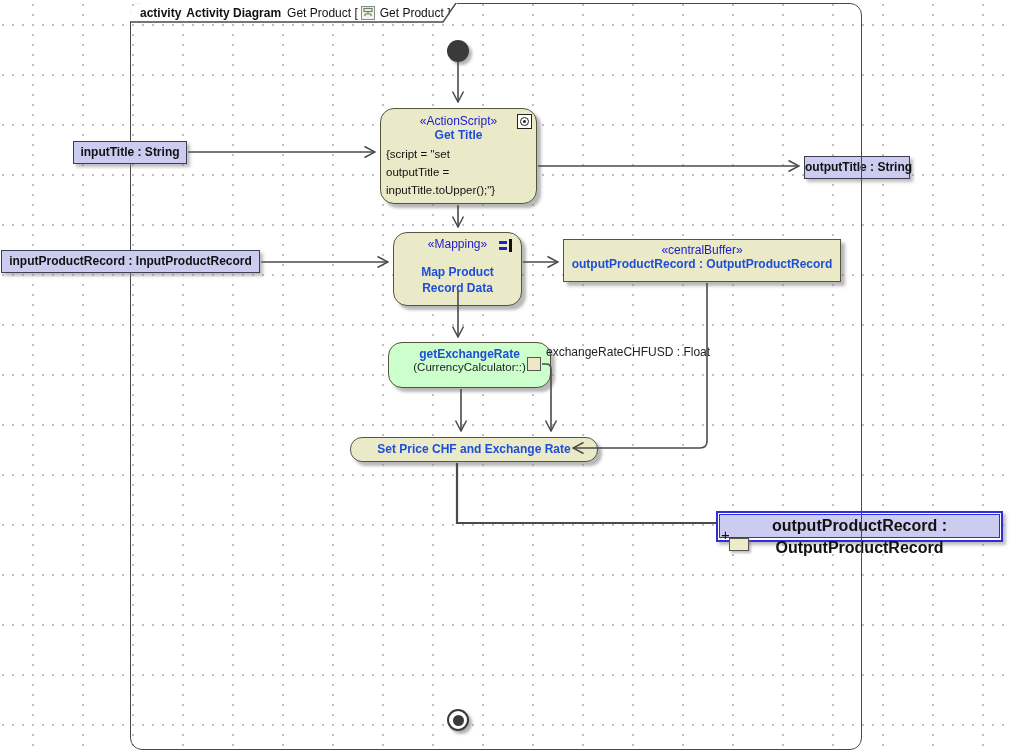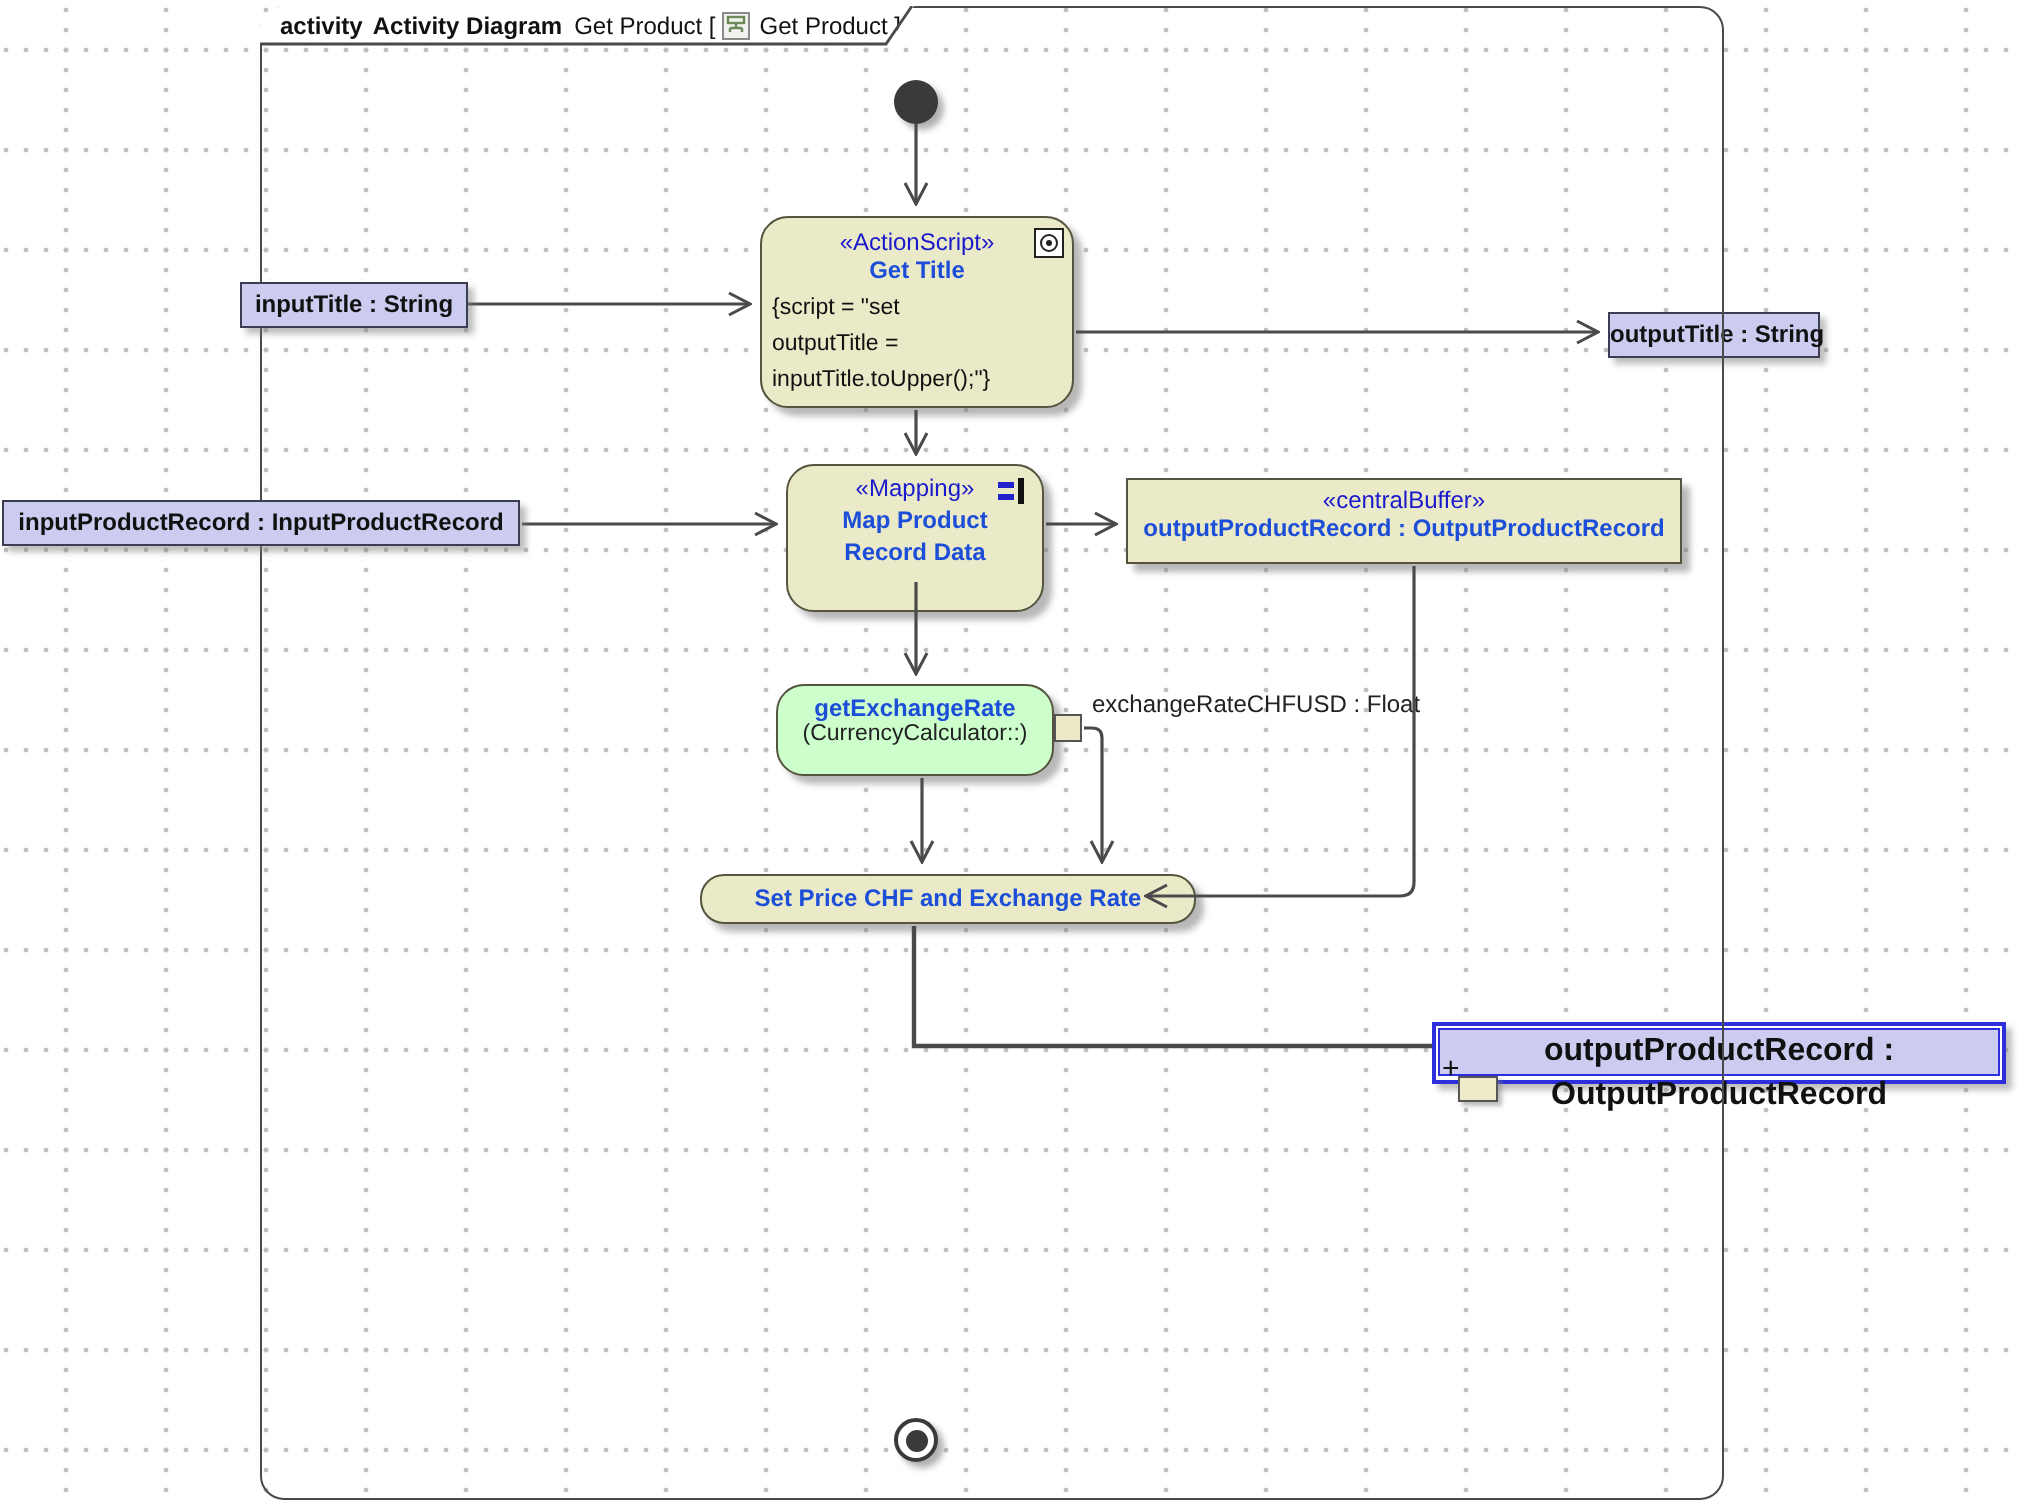--- a/index.html
+++ b/index.html
@@ -42,41 +42,41 @@
 
   .get-title{left:380px;top:108px;width:157px;height:96px;padding-top:5px;}
   .get-title .script{text-align:left;padding:3px 5px 0 5px;font-size:11.5px;line-height:18px;}
   .corner-icon{position:absolute;right:4px;top:5px;width:15px;height:15px;border:1.6px solid #222;
     background:#fff;display:flex;align-items:center;justify-content:center;}
   .corner-icon .ring{width:9px;height:9px;border:1.6px solid #222;border-radius:50%;
     display:flex;align-items:center;justify-content:center;}
   .corner-icon .dot{width:3px;height:3px;background:#222;border-radius:50%;}
 
   .map-node{left:393px;top:232px;width:129px;height:74px;padding-top:4px;}
-  .map-node .node-name{width:100px;margin:1px auto 0;line-height:16px;}
+  .map-node .node-name{width:100px;margin:13px auto 0;line-height:16px;}
   .mapping-icon{position:absolute;right:5px;top:5px;width:17px;height:14px;
     display:flex;align-items:center;}
   .mapping-icon .bars{display:flex;flex-direction:column;gap:3px;margin-right:2px;}
   .mapping-icon .bar{width:8px;height:3px;background:#2222cc;}
   .mapping-icon .vbar{width:2.5px;height:13px;background:#111;}
 
   .central-buffer{left:563px;top:239px;width:278px;height:43px;border-radius:0;padding-top:3px;}
 
-  .exchange-node{left:388px;top:342px;width:139px;height:46px;background:var(--green-fill);padding-top:4px;}
+  .exchange-node{left:388px;top:342px;width:163px;height:46px;background:var(--green-fill);padding-top:4px;}
   .exchange-node .qualifier{font-size:11.5px;color:#222;}
 
   .set-price{left:350px;top:437px;width:248px;height:25px;border-radius:12px;line-height:22px;}
 
   
   .param{background:var(--param-fill);border:1.4px solid var(--param-border);
     font-weight:bold;font-size:12px;text-align:center;
     box-shadow:3px 3px 3px rgba(125,125,125,.5);white-space:nowrap;}
   .p-left{z-index:7;}
   .p-right{z-index:2;}
-  .input-title{left:73px;top:141px;width:114px;height:23px;line-height:20px;margin-left:47px;}
+  .input-title{left:73px;top:141px;width:114px;height:23px;line-height:20px;}
   .output-title{left:804px;top:156px;width:106px;height:23px;line-height:20px;}
   .input-product{left:1px;top:250px;width:259px;height:23px;line-height:20px;}
   .output-product{left:716px;top:511px;width:287px;height:31px;border:2px solid var(--selection-blue);
     background:#fff;box-shadow:3px 3px 3px rgba(125,125,125,.5);z-index:2;}
   .output-product .inner{margin:1px;border:1.6px solid var(--selection-blue);
     background:var(--param-fill);font-weight:bold;text-align:center;line-height:22px;height:24px;}
 
   .plus-handle{left:721px;top:527px;z-index:8;font-size:15px;font-weight:normal;color:#111;
     line-height:15px;}
   .small-pin{left:729px;top:538px;width:20px;height:13px;background:#EFEBC8;

